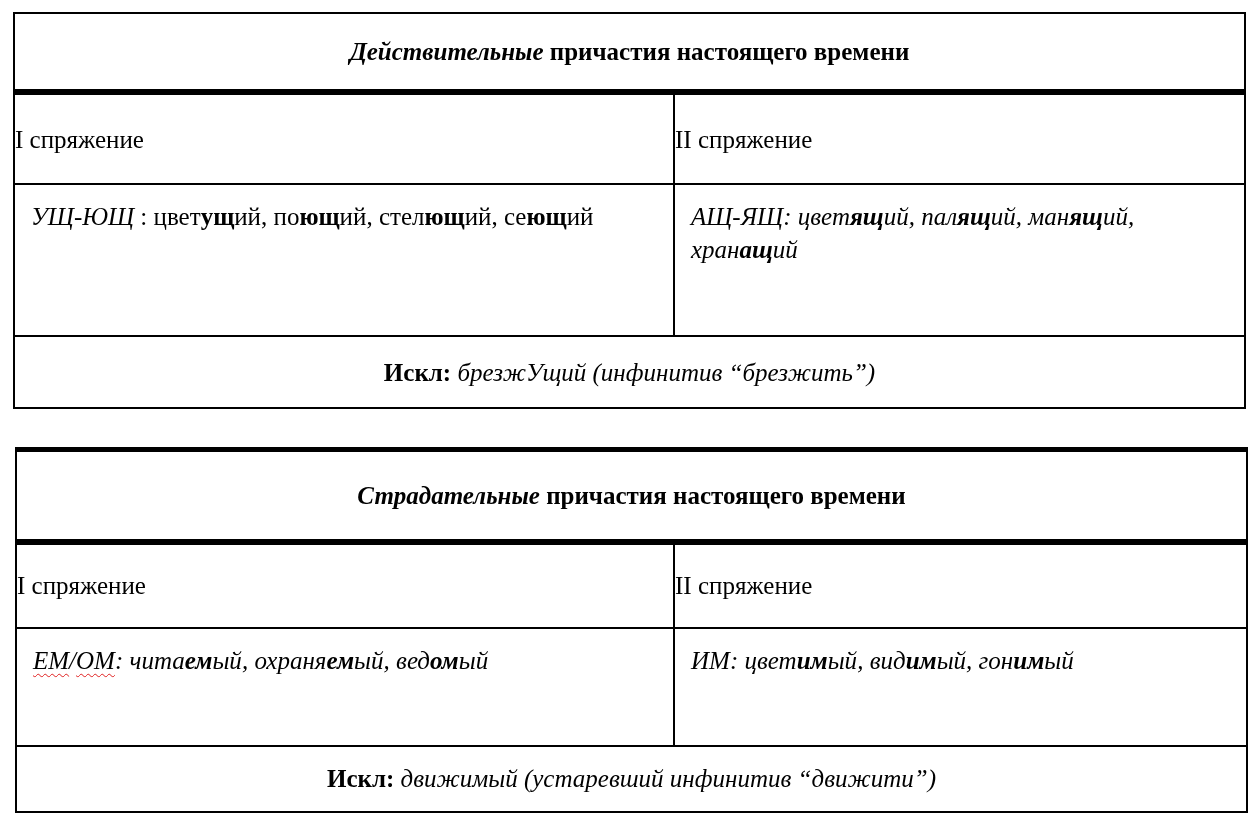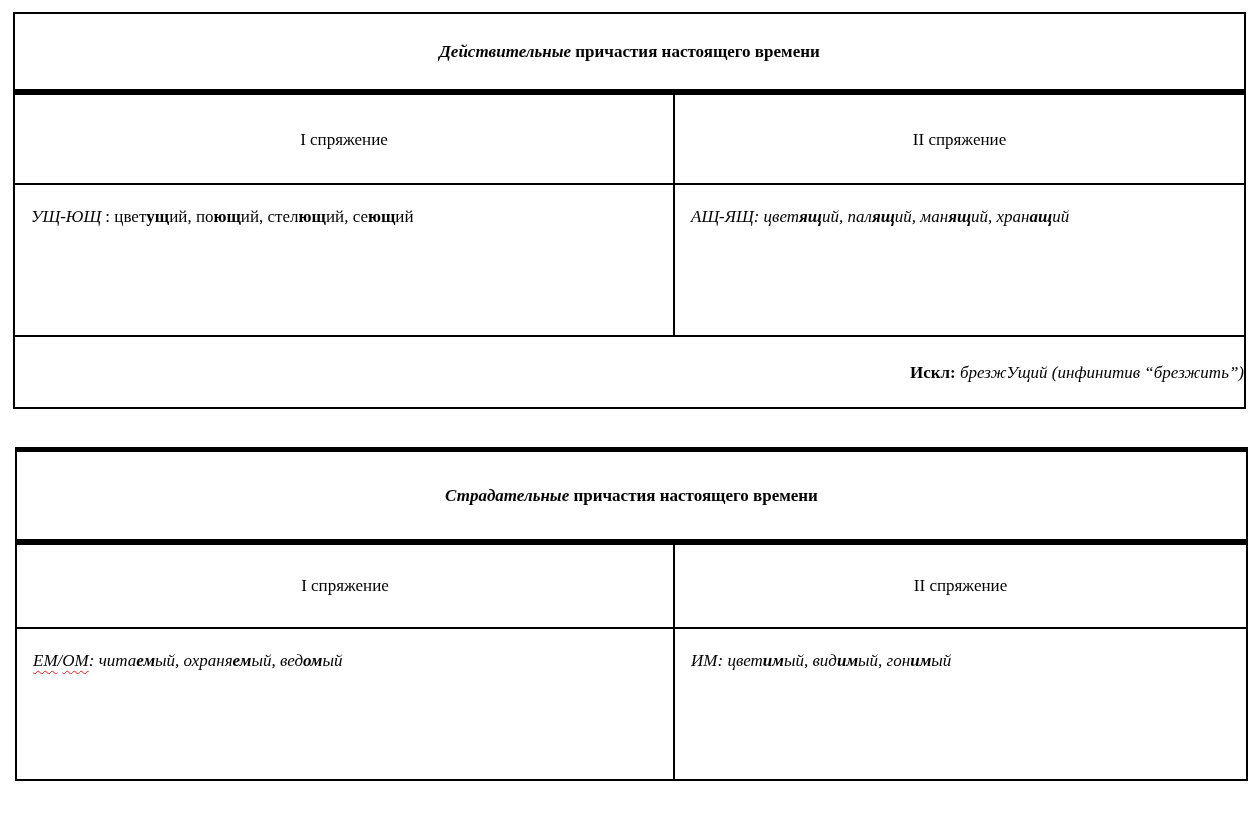--- a/index.html
+++ b/index.html
@@ -5,32 +5,32 @@
     html, body { margin: 0; padding: 0; background: #ffffff; }
     body {
       width: 1254px; height: 822px; position: relative; overflow: hidden;
       font-family: "Liberation Serif", "DejaVu Serif", serif;
       color: #000;
     }
     .tbl {
       position: absolute;
       border-collapse: collapse;
       table-layout: fixed;
-      font-size: 17px;
+      font-size: 25px;
       line-height: 33px;
     }
     .tbl td { border: 2px solid #000; padding: 0; vertical-align: top; }
     #t1 { left: 13px; top: 12px; width: 1231px; }
     #t2 { left: 15px; top: 447px; width: 1231px; }
     #t2 { border-top: 5px solid #000; }
     .title-cell { text-align: center; vertical-align: middle !important; }
     .title-cell.thick { border-bottom: 6px solid #000 !important; }
-    .conj-cell { text-align: center; vertical-align: middle !important; margin-left: 21px; }
+    .conj-cell { vertical-align: middle !important; margin-left: 21px; }
     .ex-cell { padding: 15px 16px 0 16px !important; margin-left: 34px; }
-    .excl-cell { text-align: right; vertical-align: middle !important; }
+    .excl-cell { text-align: center; vertical-align: middle !important; }
     .it { font-style: italic; }
     .b { font-weight: bold; }
     .spell { text-decoration: underline wavy #e02020; text-decoration-thickness: 1px; text-underline-offset: 4px; }
   </style>
 </head>
 <body>
 
 <table class="tbl" id="t1">
   <colgroup>
       <col style="width:660px">
@@ -70,22 +70,27 @@
   <tbody>
       <tr style="height:92px">
     <td class="title-cell thick" colspan="2">
       <span class="b it">Страдательные</span><span class="b"> причастия настоящего времени</span>
     </td>
   </tr>
   <tr style="height:86px">
     <td class="conj-cell">I спряжение</td>
     <td class="conj-cell">II спряжение</td>
   </tr>
-  <tr style="height:152px">
+  <tr style="height:118px">
     <td class="ex-cell it">
       <span class="spell">ЕМ</span><span>/</span><span class="spell">ОМ</span><span>: </span><span><span>чита</span><b>ем</b><span>ый</span><span>, </span></span><span><span>охраня</span><b>ем</b><span>ый</span><span>, </span></span><span><span>вед</span><b>ом</b><span>ый</span></span>
     </td>
     <td class="ex-cell it">
       <span>ИМ</span><span>: </span><span><span>цвет</span><b>им</b><span>ый</span><span>, </span></span><span><span>вид</span><b>им</b><span>ый</span><span>, </span></span><span><span>гон</span><b>им</b><span>ый</span></span>
     </td>
   </tr>
+  <tr style="height:66px">
+    <td class="excl-cell" colspan="2">
+      <span class="b">Искл:</span><span class="it"> движимый (устаревший инфинитив “движити”)</span>
+    </td>
+  </tr>
 </tbody>
   </table>
 
 </body></html>

